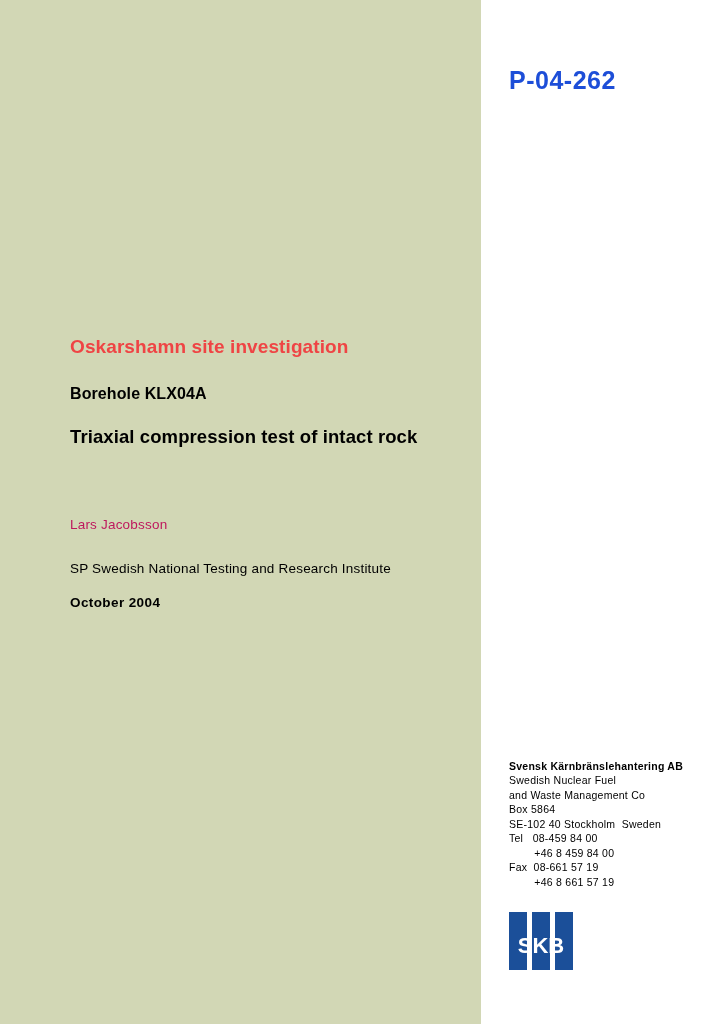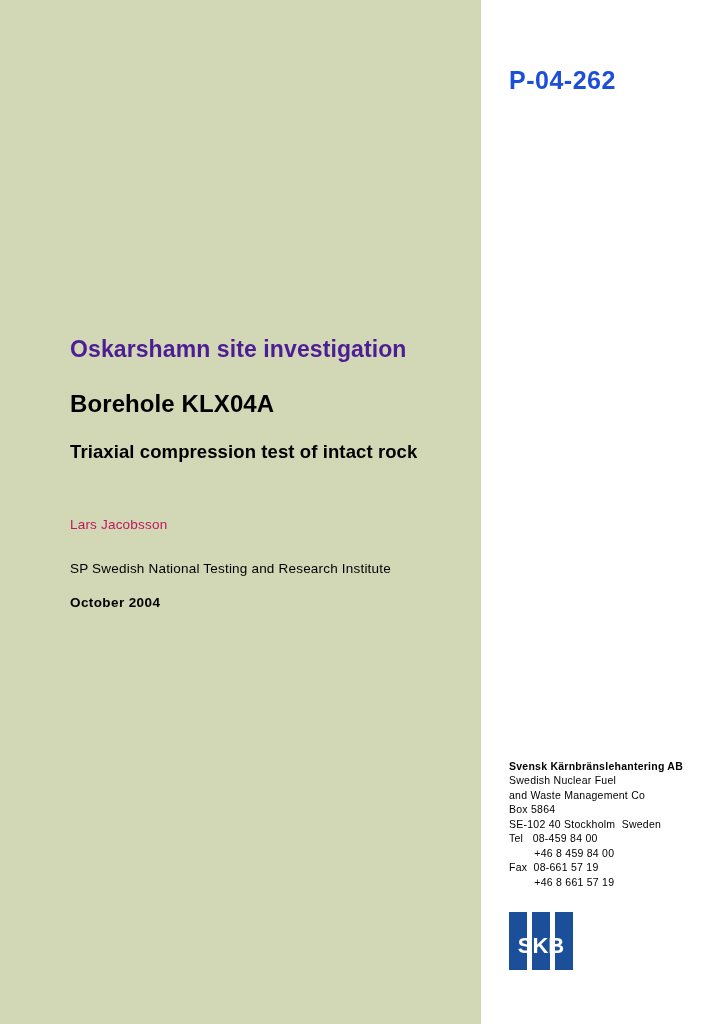--- a/index.html
+++ b/index.html
@@ -39,28 +39,28 @@
     color: #1d4ed8;
   }
   
   .title-block {
     position: absolute;
     left: 70px;
     top: 336px;
     width: 390px;
   }
   .title-line-1 {
-    font-size: 23px;
+    font-size: 19px;
     font-weight: bold;
-    color: #4c1d95;
+    color: #ef4444;
     margin: 0 0 27px 0;
     letter-spacing: 0.1px;
   }
   .title-line-2 {
-    font-size: 24px;
+    font-size: 16px;
     font-weight: bold;
     color: #000000;
     margin: 0 0 22px 0;
     letter-spacing: 0.1px;
   }
   .title-line-3 {
     font-size: 18.5px;
     font-weight: bold;
     color: #000000;
     margin: 0;

